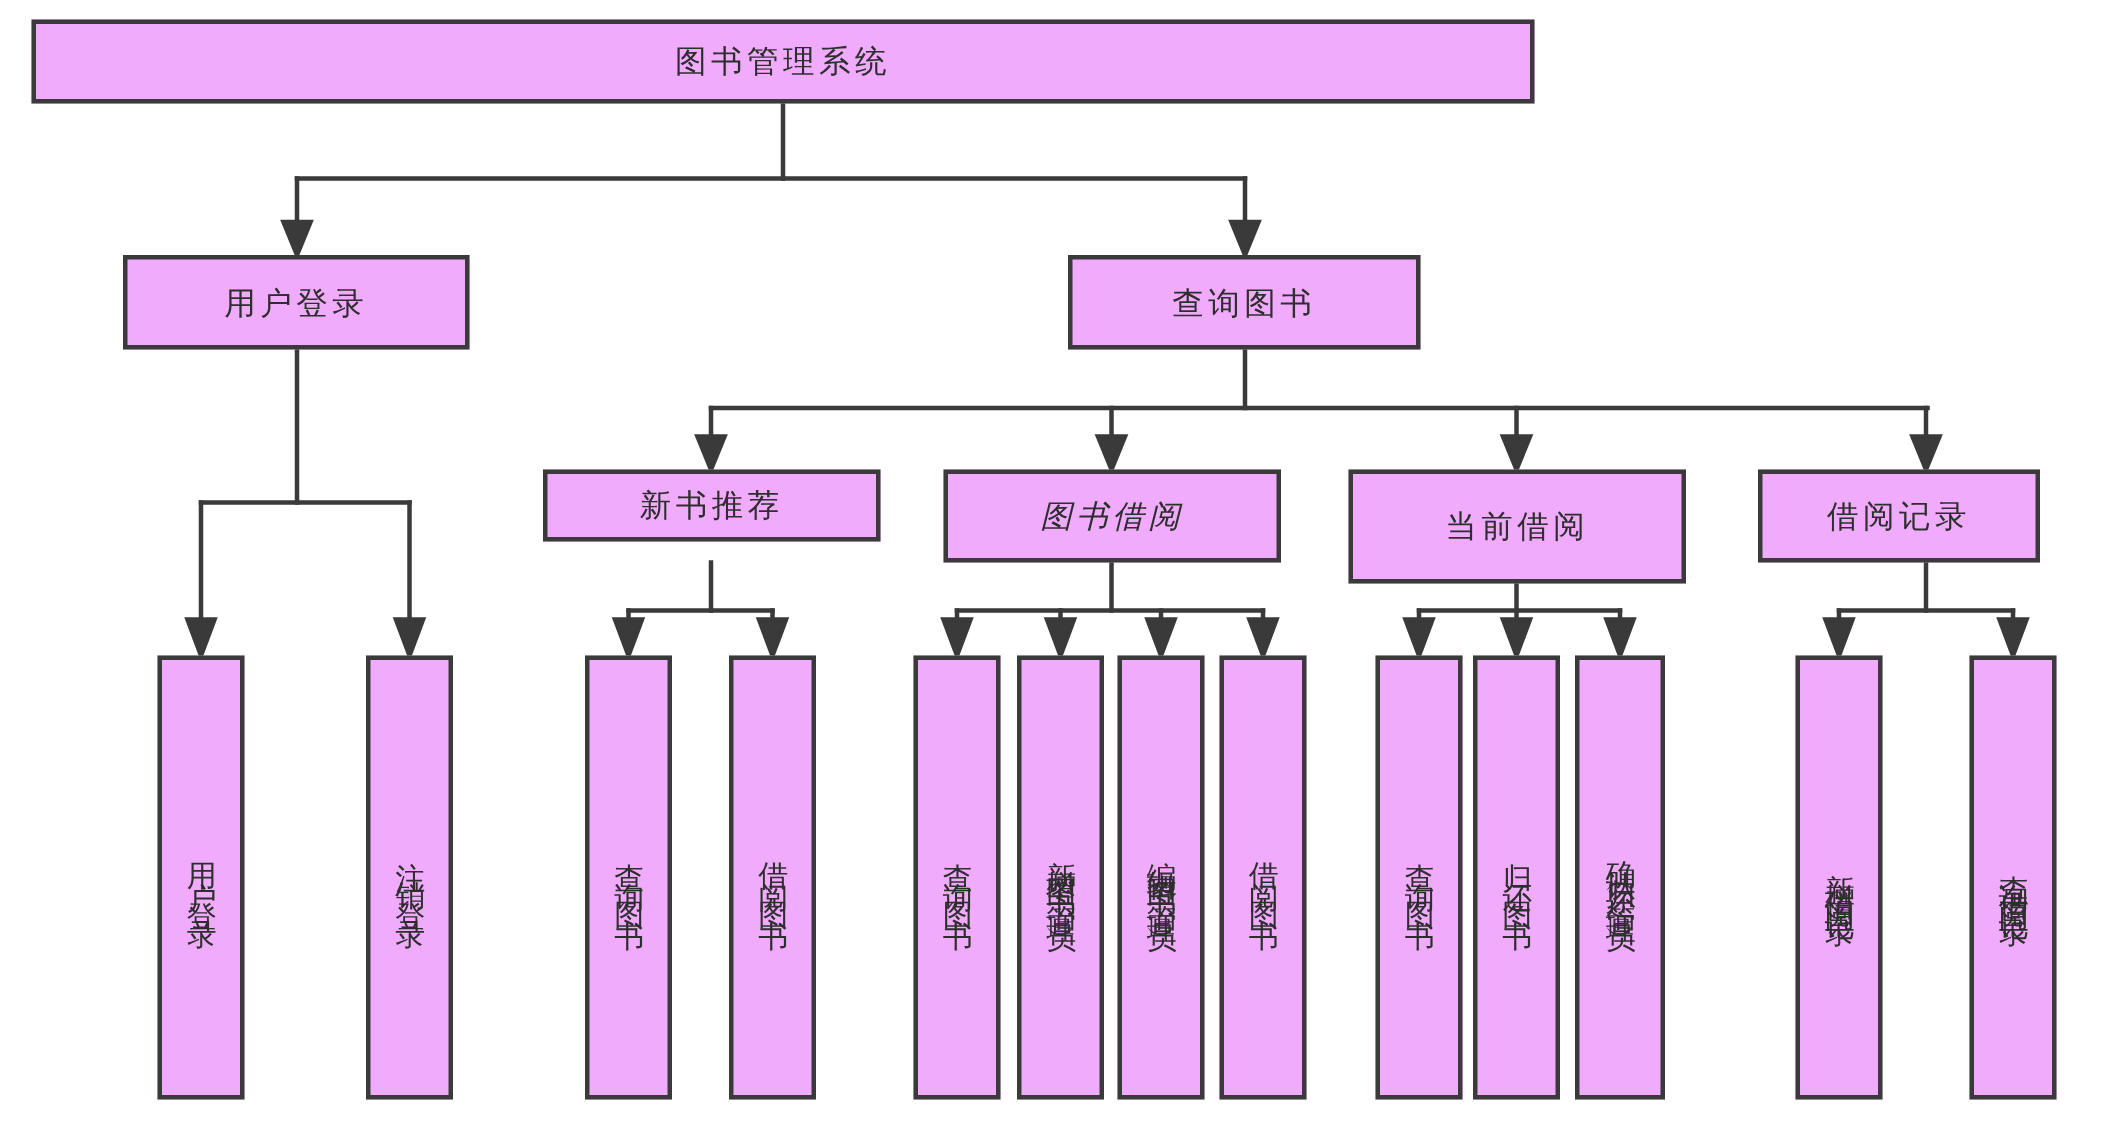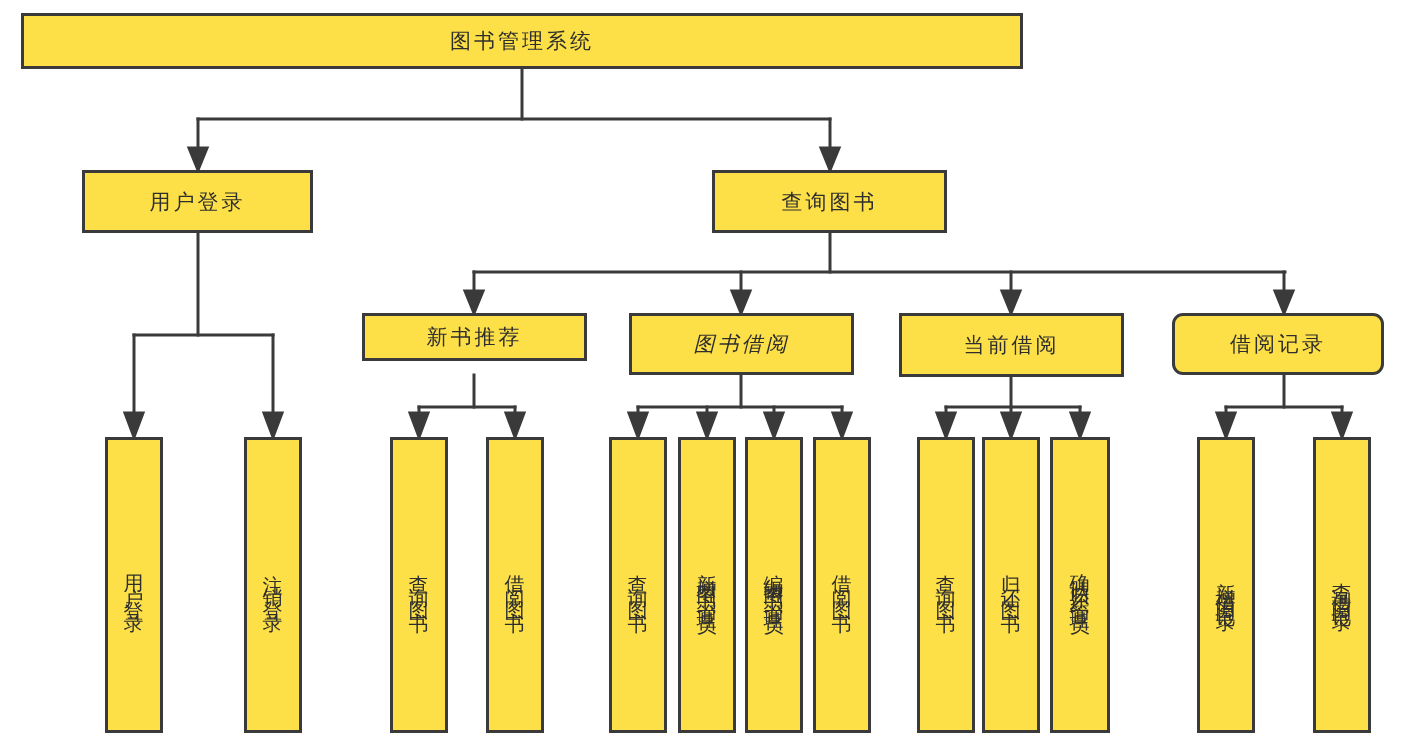--- a/index.html
+++ b/index.html
@@ -14,21 +14,21 @@
   #connectors {
     position: absolute;
     left: 0; top: 0;
     width: 1405px; height: 747px;
     pointer-events: none;
   }
   .box {
     position: absolute;
     box-sizing: border-box;
     border: 3px solid #3a3a3a;
-    background: #fde047;
+    background: #f0abfc;
     display: flex;
     align-items: center;
     justify-content: center;
     color: #2e2e2e;
     text-align: center;
   }
   .hbox { font-size: 21px; letter-spacing: 3px; white-space: nowrap; }
   .hbox.root { font-size: 21px; }
   .vbox span {
     writing-mode: vertical-rl;
@@ -132,22 +132,22 @@
     </g>
   </svg>
 
   <div class="box hbox root" style="left:21px; top:13px; width:1002px; height:56px;">图书管理系统</div>
 
   <div class="box hbox" style="left:82px; top:170px; width:231px; height:63px;">用户登录</div>
   <div class="box hbox" style="left:712px; top:170px; width:235px; height:63px;">查询图书</div>
 
   <div class="box hbox" style="left:362px; top:313px; width:225px; height:48px;">新书推荐</div>
   <div class="box hbox" style="left:629px; top:313px; width:225px; height:62px;font-style:italic;">图书借阅</div>
-  <div class="box hbox" style="left:899px; top:313px; width:225px; height:64px;">当前借阅</div>
-  <div class="box hbox" style="left:1172px; top:313px; width:212px; height:62px;border-radius:11px;">借阅记录</div>
+  <div class="box hbox" style="left:899px; top:313px; width:225px; height:76px;">当前借阅</div>
+  <div class="box hbox" style="left:1172px; top:313px; width:188px; height:62px;">借阅记录</div>
 
   <div class="box vbox sp-wide" style="left:105px; top:437px; width:58px; height:296px;">
     <span>用户登录</span>
   </div>
   <div class="box vbox sp-wide" style="left:244px; top:437px; width:58px; height:296px;">
     <span>注销登录</span>
   </div>
 
   <div class="box vbox sp-wide" style="left:390px; top:437px; width:58px; height:296px;">
     <span>查询图书</span>

